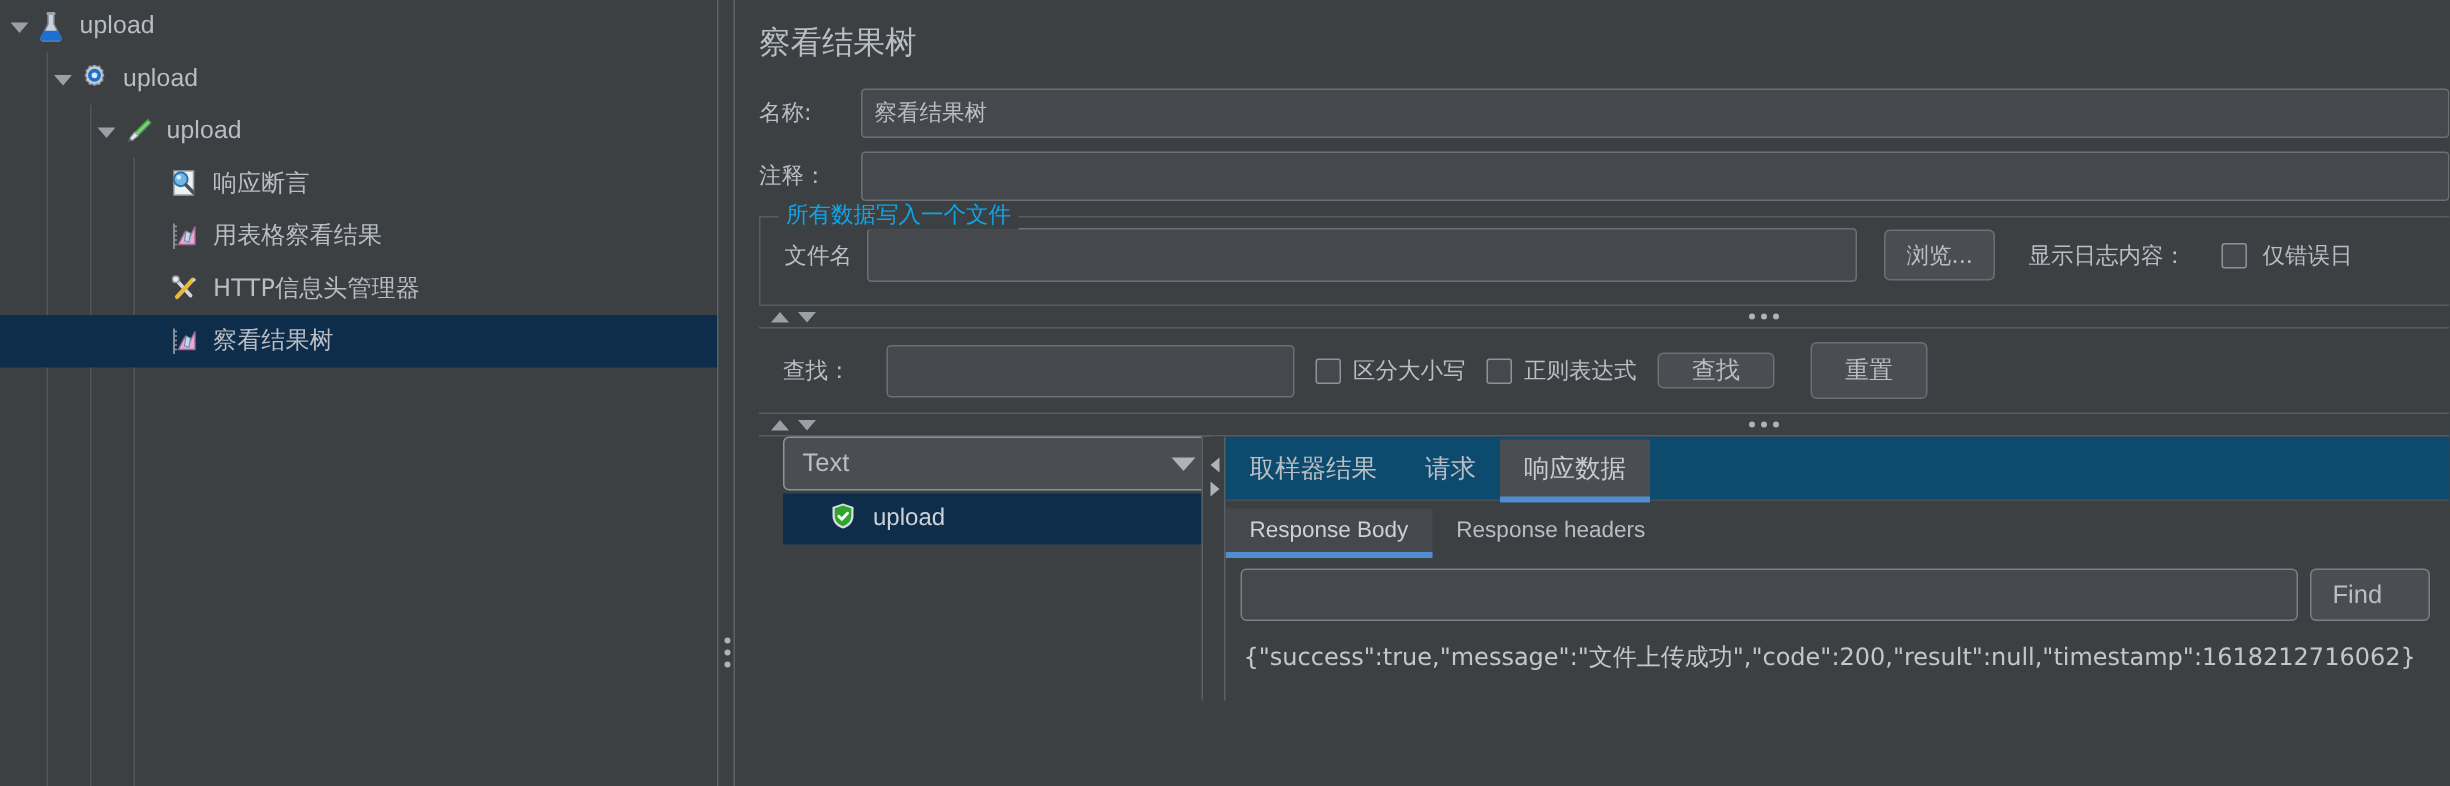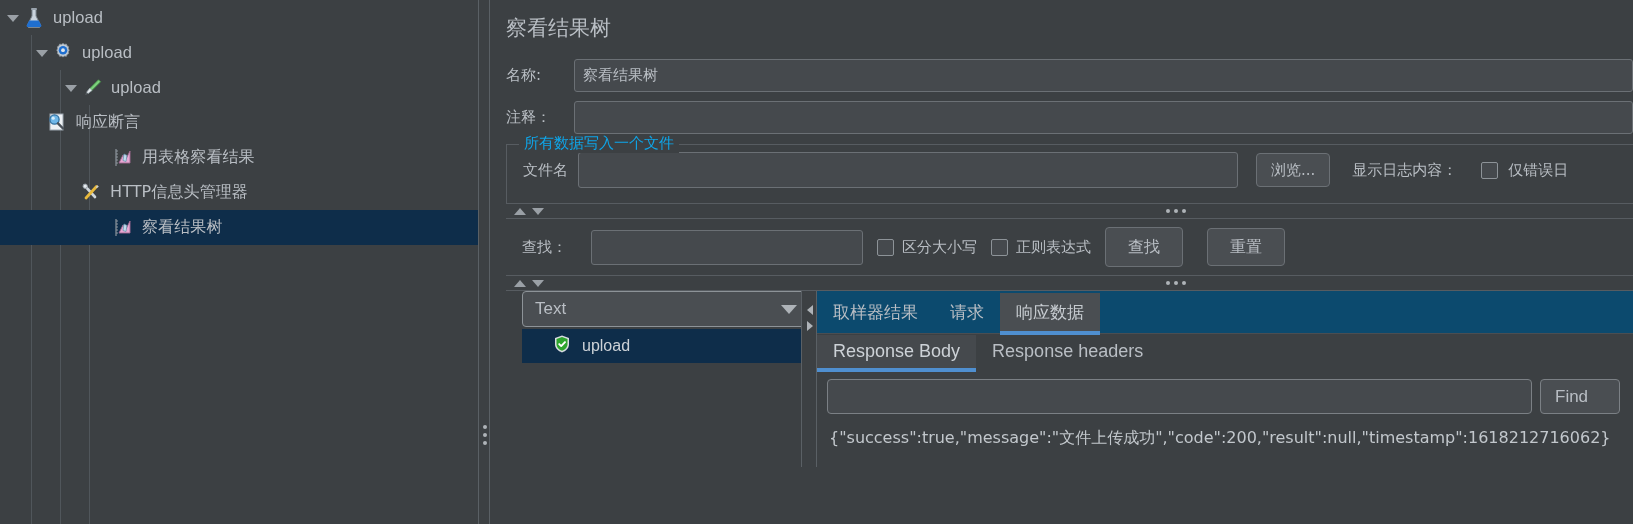--- a/index.html
+++ b/index.html
@@ -160,21 +160,21 @@
   .tab{
     padding:8px 16px 9px 16px; font-size:17px; color:#b9bec4; position:relative;
     font-family:"DejaVu Sans","Liberation Sans",sans-serif; cursor:default;
   }
   .tab.active{ background:#4a4e52; color:#c7ccd1;}
   .tab.active::after{
     content:""; position:absolute; left:0; right:0; bottom:-2px; height:4px; background:#4f8fd0;
   }
   .subtabs{ display:flex; align-items:flex-end; height:36px; border-top:1px solid #4a4e52;}
   .subtab{
-    padding:6px 16px 7px 16px; font-size:18px; color:#b9bec4; position:relative; cursor:default;
+    padding:6px 16px 7px 16px; font-size:15px; color:#b9bec4; position:relative; cursor:default;
   }
   .subtab.active{ background:#45494d; color:#cdd2d7;}
   .subtab.active::after{
     content:""; position:absolute; left:0; right:0; bottom:-3px; height:4px; background:#4f8fd0;
   }
   .findrow{ display:flex; align-items:center; gap:8px; padding:10px 0 0 10px;}
   .findinput{
     width:705px;height:35px;background:#45494d;border:1px solid #7b8085;border-radius:4px;flex:none;
   }
   .findbtn{
@@ -231,21 +231,21 @@
       <div class="ticon">
         <svg width="26" height="26" viewBox="0 0 26 26">
           <path d="M19.5 4.8l2 2-9 9-2.6.6.6-2.6z" fill="#7dd07d" stroke="#4a9a4a" stroke-width="1"></path>
           <path d="M10.8 13.2l2.2 2.2-4 3.2-1.4-1.4z" fill="#e7ecef" stroke="#9aa4ae" stroke-width=".8"></path>
           <path d="M7.2 17.3l1.6 1.6-2.6 1z" fill="#5a6065"></path>
         </svg>
       </div>
       <div class="tlabel">upload</div>
     </div>
 
-    <div class="tree-row" style="padding-left:44px;">
+    <div class="tree-row" style="padding-left:110px;">
       <div class="ticon">
         <svg width="26" height="26" viewBox="0 0 26 26">
           <rect x="6" y="4" width="13" height="16" fill="#eef1f4" stroke="#9aa4ae" stroke-width="1"></rect>
           <circle cx="10.5" cy="9.5" r="4.6" fill="#6fb7e8" stroke="#2f6f9f" stroke-width="1.3"></circle>
           <circle cx="9.2" cy="8.2" r="1.6" fill="#d6ecf9"></circle>
           <path d="M14 13.3l5 5.2" stroke="#4a5159" stroke-width="2.4" stroke-linecap="round"></path>
         </svg>
       </div>
       <div class="tlabel cn">响应断言</div>
     </div>
@@ -255,21 +255,21 @@
         <svg width="26" height="26" viewBox="0 0 26 26">
           <path d="M6 4v17" stroke="#8d959d" stroke-width="1.2"></path>
           <path d="M6 6h2M6 9h2M6 12h2M6 15h2M6 18h2" stroke="#8d959d" stroke-width="1"></path>
           <path d="M9 18l4-8 3 4 4-8v12z" fill="#e8a8d4" stroke="#a06a92" stroke-width=".9"></path>
           <path d="M14 9l3 1.5-1 6-3-1z" fill="#bfdcee" stroke="#6c93ab" stroke-width=".8"></path>
         </svg>
       </div>
       <div class="tlabel cn">用表格察看结果</div>
     </div>
 
-    <div class="tree-row" style="padding-left:78px;">
+    <div class="tree-row" style="padding-left:110px;">
       <div class="ticon">
         <svg width="26" height="26" viewBox="0 0 26 26">
           <path d="M6.5 5.5l10.5 11.5" stroke="#cfd6dc" stroke-width="2.6" stroke-linecap="round"></path>
           <circle cx="7.2" cy="6.2" r="2.2" fill="#e6ebef" stroke="#8d959d" stroke-width="1"></circle>
           <path d="M18.5 6.5L8 18" stroke="#e8b93c" stroke-width="2.8" stroke-linecap="round"></path>
           <path d="M19.4 5.2l1.4 1.4-2 1.6-1-1z" fill="#c9ced3"></path>
         </svg>
       </div>
       <div class="tlabel cn">HTTP信息头管理器</div>
     </div>
@@ -335,21 +335,21 @@
       <div class="glabel">查找：</div>
       <div class="search-input"></div>
       <div class="chkwrap">
         <div class="cbox"></div>
         <div class="chklabel">区分大小写</div>
       </div>
       <div class="chkwrap">
         <div class="cbox"></div>
         <div class="chklabel">正则表达式</div>
       </div>
-      <div class="btn" style="width:78px;height:40px;font-size:16px;">查找</div>
+      <div class="btn" style="width:78px;height:24px;font-size:16px;">查找</div>
       <div class="btn" style="width:78px;height:38px;font-size:16px;margin-left:10px;">重置</div>
     </div>
 
     <div class="hbar">
       <div class="tri up"></div>
       <div class="tri down" style="margin-left:6px;"></div>
       <div class="dots">
           <i></i>
           <i></i>
           <i></i>

